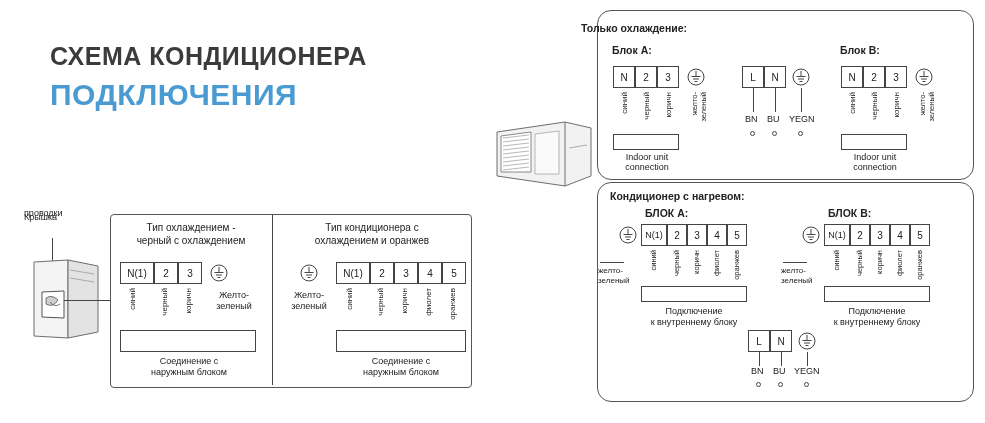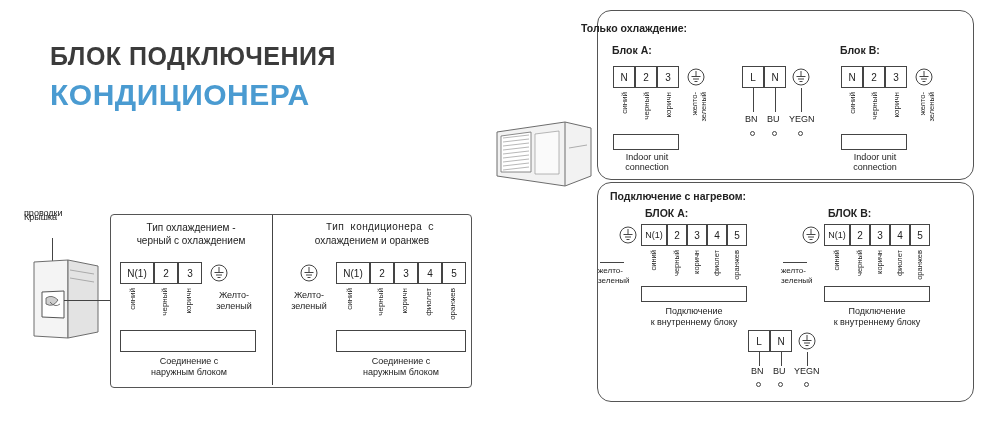--- a/index.html
+++ b/index.html
@@ -89,22 +89,22 @@
   }
   
   .outdoor-img {
     left: 495px; top: 118px;
     width: 98px; height: 72px;
   }
 </style>
 </head>
 <body>
 
-<div class="abs" id="title-line1">БЛОК ПОДКЛЮЧЕНИЯ</div>
-<div class="abs" id="title-line2">КОНДИЦИОНЕРА</div>
+<div class="abs" id="title-line1">СХЕМА КОНДИЦИОНЕРА</div>
+<div class="abs" id="title-line2">ПОДКЛЮЧЕНИЯ</div>
 
 <div class="abs lbl" style="left:24px; top:212px;">Крышка</div>
 <div class="abs lbl" style="left:24px; top:208px;">проводки</div>
 
 <div class="abs line vline" style="left:52px; top:238px; height:24px;"></div>
 
 <div class="abs cover-img">
   <svg width="78" height="86" viewBox="0 0 78 86">
     <path d="M6,4 L40,2 L40,80 L6,78 Z" fill="#f4f4f4" stroke="#6d6d6d" stroke-width="1"></path>
     <path d="M40,2 L70,8 L70,74 L40,80 Z" fill="#e3e3e3" stroke="#6d6d6d" stroke-width="1"></path>
@@ -141,21 +141,21 @@
     <line x1="7.5" y1="13.5" x2="10.5" y2="13.5" stroke="#444" stroke-width="1"></line>
   </svg>
 </div>
 <div class="abs lbl-c" style="left:204px; top:290px; width:60px;">Желто-</div>
 <div class="abs lbl-c" style="left:204px; top:301px; width:60px;">зеленый</div>
 
 <div class="abs box" style="left:120px; top:330px; width:136px; height:22px;"></div>
 <div class="abs lbl-c" style="left:118px; top:356px; width:142px;">Соединение с</div>
 <div class="abs lbl-c" style="left:118px; top:367px; width:142px;">наружным блоком</div>
 
-<div class="abs hdr-c" style="left:288px; top:222px; width:184px;font-family:Liberation Mono, monospace;">Тип кондиционера с</div>
+<div class="abs hdr-c" style="left:280px; top:222px; width:184px;">Тип кондиционера с</div>
 <div class="abs hdr-c" style="left:280px; top:235px; width:184px;">охлаждением и оранжев</div>
 
 <div class="abs ground" style="left:300px; top:264px;">
   <svg width="18" height="18" viewBox="0 0 18 18">
     <circle cx="9" cy="9" r="8" fill="none" stroke="#444" stroke-width="1"></circle>
     <line x1="9" y1="3" x2="9" y2="8" stroke="#444" stroke-width="1"></line>
     <line x1="4.5" y1="8.5" x2="13.5" y2="8.5" stroke="#444" stroke-width="1"></line>
     <line x1="6" y1="11" x2="12" y2="11" stroke="#444" stroke-width="1"></line>
     <line x1="7.5" y1="13.5" x2="10.5" y2="13.5" stroke="#444" stroke-width="1"></line>
   </svg>
@@ -262,21 +262,21 @@
     <line x1="7.5" y1="13.5" x2="10.5" y2="13.5" stroke="#444" stroke-width="1"></line>
   </svg>
 </div>
 <div class="abs vlabel" style="left:919px; top:92px; font-size:7.5px;">желто-</div>
 <div class="abs vlabel" style="left:928px; top:92px; font-size:7.5px;">зеленый</div>
 <div class="abs box" style="left:841px; top:134px; width:66px; height:16px;"></div>
 <div class="abs lbl-c" style="left:830px; top:152px; width:90px;">Indoor unit</div>
 <div class="abs lbl-c" style="left:830px; top:162px; width:90px;">connection</div>
 
 <div class="abs panel" style="left:597px; top:182px; width:375px; height:218px;"></div>
-<div class="abs hdr" style="left:610px; top:190px;">Подключение с нагревом:</div>
+<div class="abs hdr" style="left:610px; top:190px;">Кондиционер с нагревом:</div>
 
 <div class="abs hdr" style="left:645px; top:207px;">БЛОК A:</div>
 <div class="abs ground" style="left:619px; top:226px;">
   <svg width="18" height="18" viewBox="0 0 18 18">
     <circle cx="9" cy="9" r="8" fill="none" stroke="#444" stroke-width="1"></circle>
     <line x1="9" y1="3" x2="9" y2="8" stroke="#444" stroke-width="1"></line>
     <line x1="4.5" y1="8.5" x2="13.5" y2="8.5" stroke="#444" stroke-width="1"></line>
     <line x1="6" y1="11" x2="12" y2="11" stroke="#444" stroke-width="1"></line>
     <line x1="7.5" y1="13.5" x2="10.5" y2="13.5" stroke="#444" stroke-width="1"></line>
   </svg>

